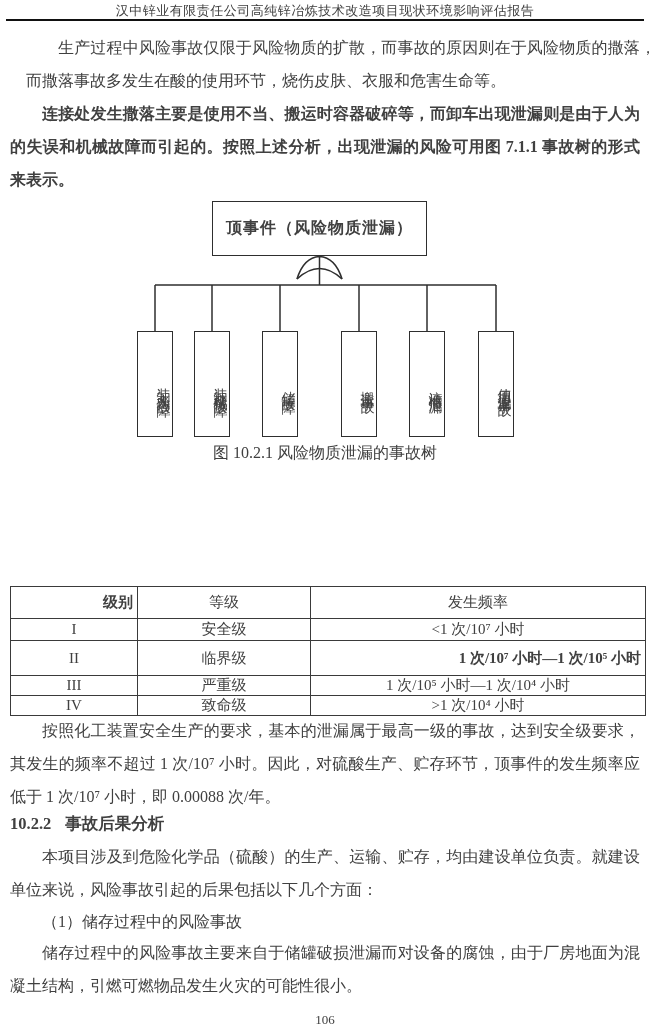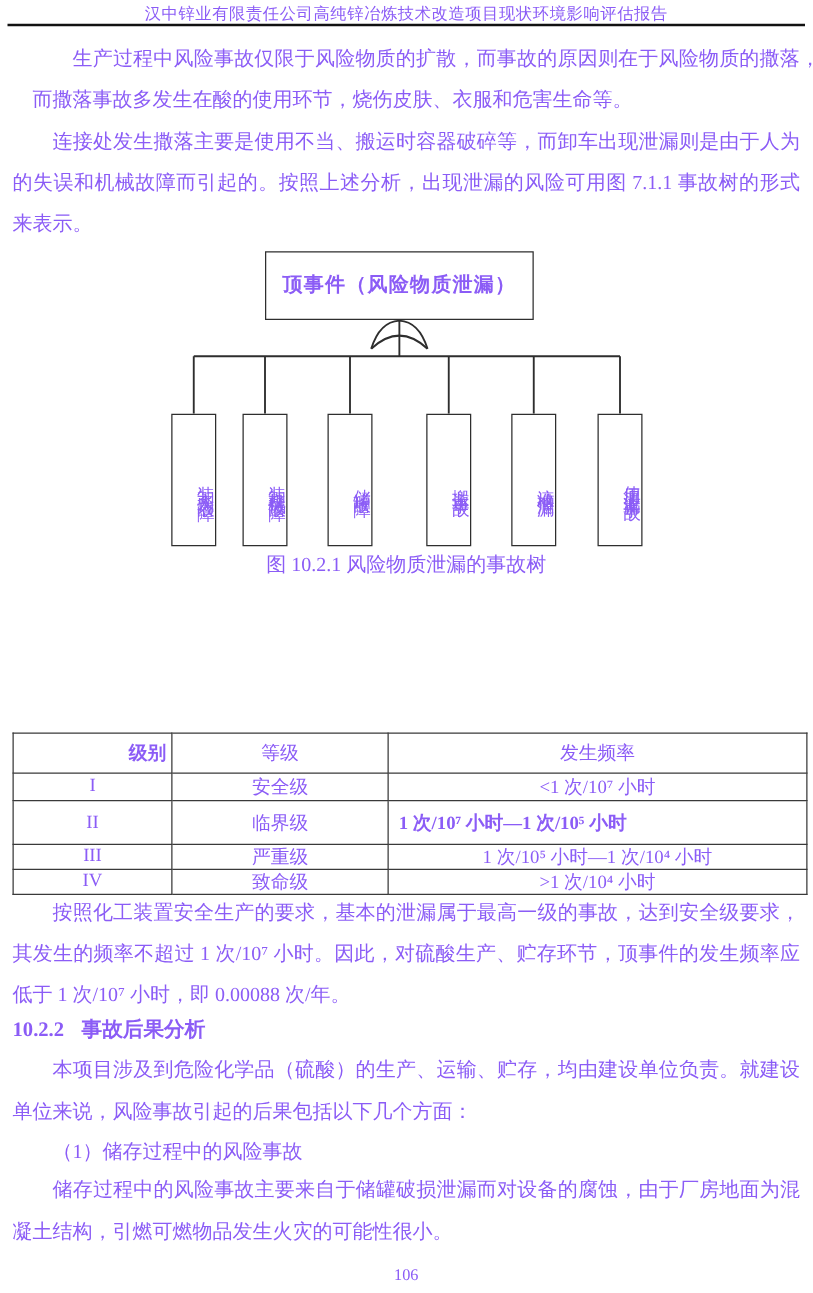--- a/index.html
+++ b/index.html
@@ -1,41 +1,41 @@
 <!DOCTYPE html>
 <html><head>
 <meta charset="utf-8">
 <style>
   * { margin:0; padding:0; box-sizing:border-box; }
   html,body { background:#ffffff; }
   .page {
     position:relative;
     width:650px; height:1034px;
     background:#ffffff;
-    color:#8b5cf6;
+    color:#404040;
     font-family:"Liberation Serif","DejaVu Serif",serif;
     overflow:hidden;
   }
   
   .doc-header {
     position:absolute; top:2px; left:10px; width:630px;
     text-align:center; font-size:13px; letter-spacing:.5px;
   }
   .header-rule {
     position:absolute; top:19px; left:6px; width:638px;
     border-top:2px solid #111;
   }
   
   .para {
     position:absolute; left:10px; width:630px;
     font-size:16px; line-height:33px;
     text-align:justify; text-indent:2em;
   }
   .p1 { top:31px;margin-left:16px; }
-  .p2 { top:97px; }
+  .p2 { top:97px;font-weight:bold; }
   .p3 { top:486px; }
   .p4 { top:714px; }
   .p5 { top:840px; }
   .item1 { top:905px; text-indent:2em; text-align:left; }
   .p6 { top:936px; }
   
   .sec-heading {
     position:absolute; top:810px; left:10px; width:630px;
     font-size:16.5px; font-weight:bold; line-height:28px;
   }
@@ -75,21 +75,21 @@
   .risk-table th, .risk-table td {
     border:1.2px solid #3a3a3a; text-align:center;
     font-weight:normal; padding:0 4px; overflow:hidden;
   }
   .risk-table thead th { height:32px; }
   .risk-table th.col-level { text-align:right; padding-left:12px; font-weight:bold; }
   .risk-table tr.r1 td { height:22px; }
   .risk-table tr.r2 td { height:35px; }
   .risk-table tr.r3 td { height:20px; }
   .risk-table tr.r4 td { height:17px; }
-  .risk-table tr.emph td.freq { font-weight:bold; text-align:left; padding-left:8px; }
+  .risk-table tr.emph td.freq { font-weight:bold; text-align:right; padding-left:8px; }
   
   .page-number {
     position:absolute; top:1012px; left:0; width:650px;
     text-align:center; font-size:13px;
   }
 </style>
 </head>
 <body>
 
 <div class="page">

